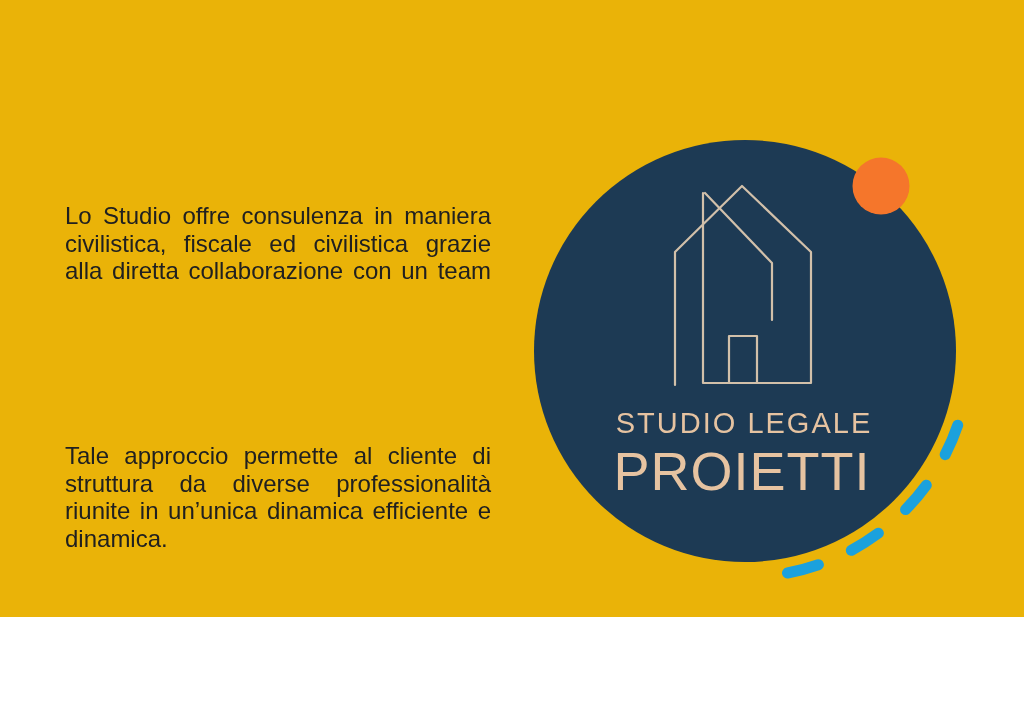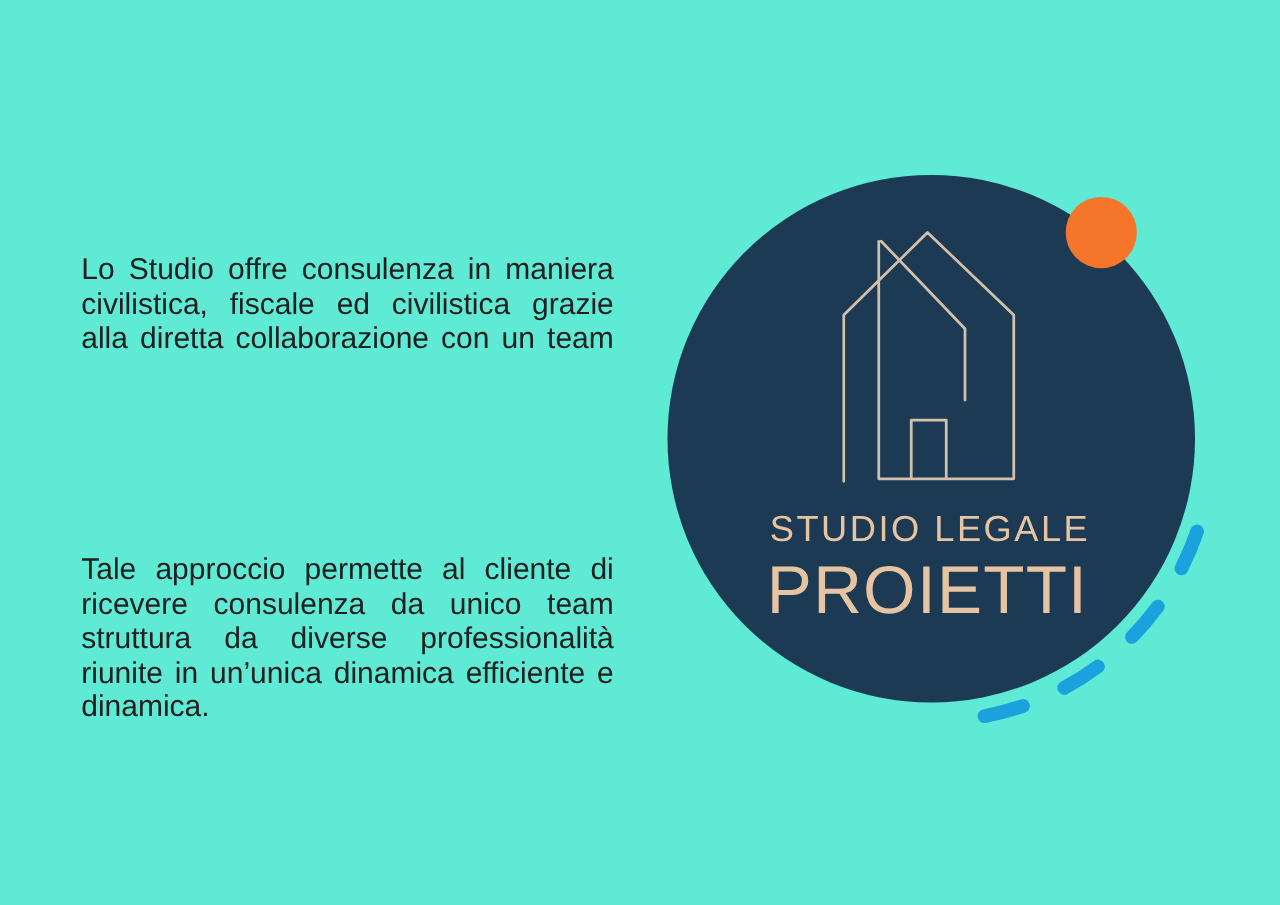--- a/index.html
+++ b/index.html
@@ -2,22 +2,22 @@
 <html><head>
 <meta charset="utf-8">
 <style>
   html, body {
     margin: 0;
     padding: 0;
   }
   .slide {
     position: relative;
     width: 1024px;
-    height: 724px;
-    background: #5eead4;
+    height: 617px;
+    background: #eab308;
     overflow: hidden;
     font-family: "Liberation Sans", sans-serif;
   }
   .text-block {
     position: absolute;
     left: 65px;
     width: 426px;
     font-size: 24px;
     line-height: 27.5px;
     color: #202020;
@@ -58,21 +58,20 @@
 <div class="slide">
 
   <div class="text-block para-1">
     <div class="jline">Lo Studio offre consulenza in maniera</div>
     <div class="jline">civilistica, fiscale ed civilistica grazie</div>
     <div class="jline">alla diretta collaborazione con un team</div>
   </div>
 
   <div class="text-block para-2">
     <div class="jline">Tale approccio permette al cliente di</div>
-    <div class="jline">ricevere consulenza da unico team</div>
     <div class="jline">struttura da diverse professionalità</div>
     <div class="jline">riunite in un’unica dinamica efficiente e</div>
     <div class="jline last">dinamica.</div>
   </div>
 
   <svg class="logo-svg" viewBox="525 115 450 490" xmlns="http://www.w3.org/2000/svg">
 
     <circle cx="745" cy="351" r="211" fill="#1d3a54"></circle>
 
     <circle cx="881" cy="186" r="28.5" fill="#f5762b"></circle>

